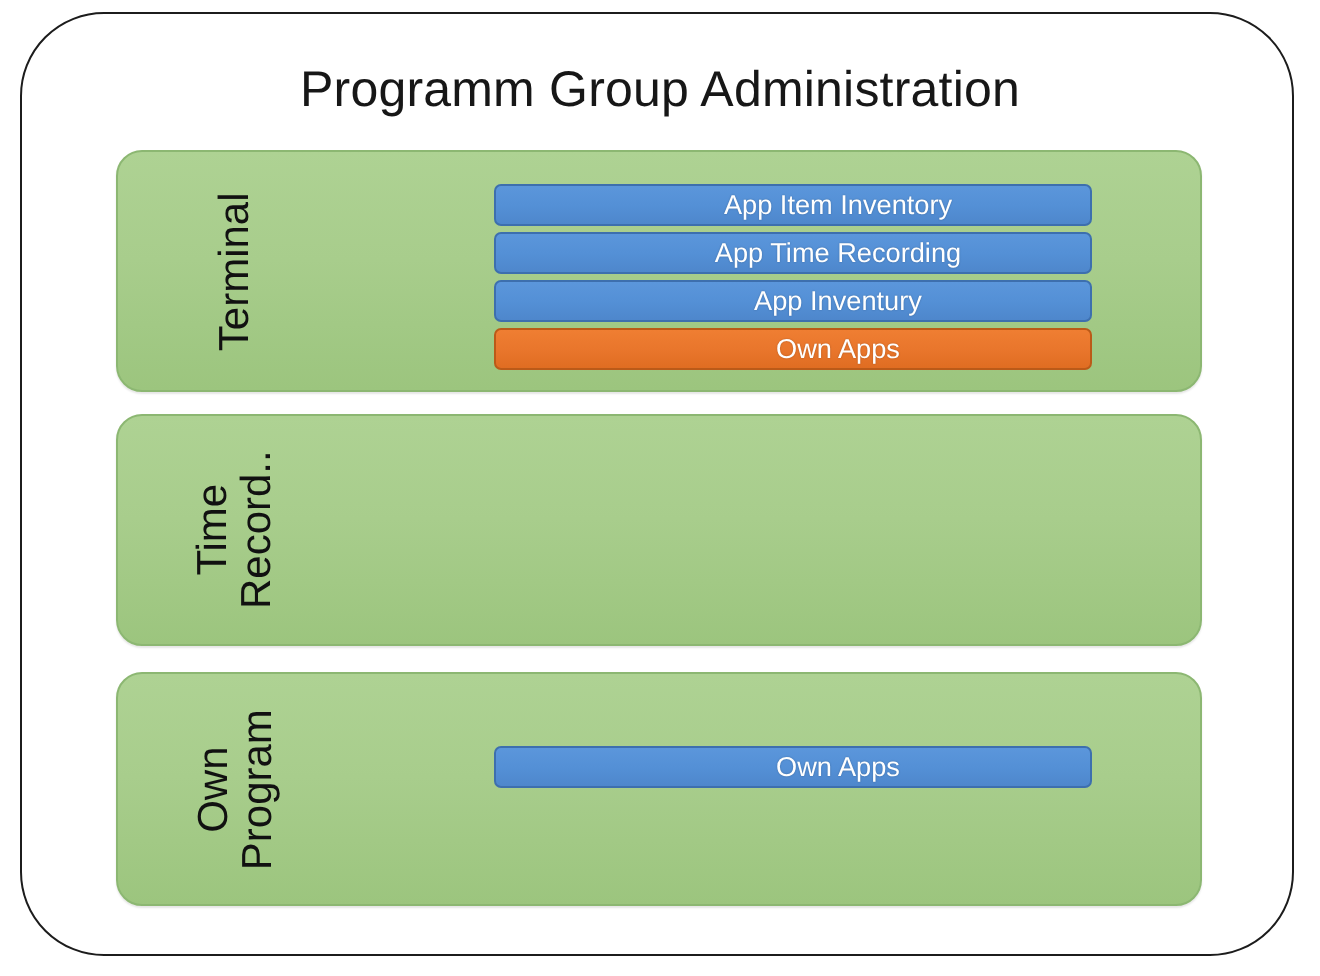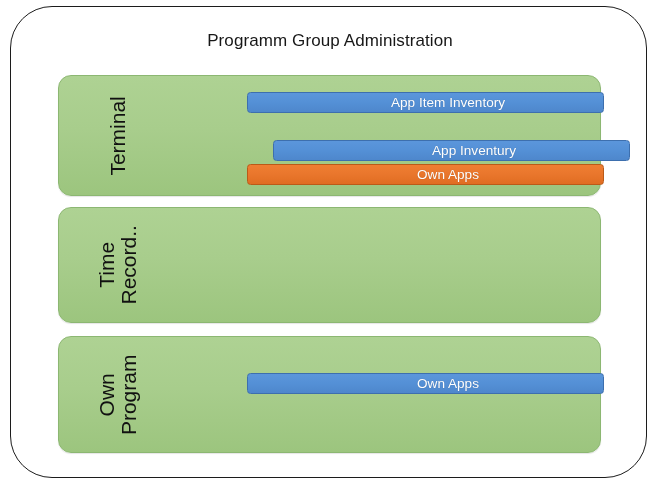--- a/index.html
+++ b/index.html
@@ -28,21 +28,21 @@
     background: #ffffff;
   }
 
   
   #diagram-title {
     position: absolute;
     left: 0;
     top: 31px;
     width: 660px;
     text-align: center;
-    font-size: 17px;
+    font-size: 25px;
     font-weight: 400;
     color: #171717;
     letter-spacing: 0.1px;
     white-space: nowrap;
   }
 
   
   .group-panel {
     position: absolute;
     left: 58px;
@@ -85,21 +85,21 @@
   .bars-area {
     position: absolute;
     left: 188px;
     right: 0;
     top: 0;
     height: 100%;
   }
   .app-bar {
     position: absolute;
     left: 0;
-    width: 357px;
+    width: 299px;
     height: 21px;
     box-sizing: border-box;
     border-radius: 3.5px;
     display: flex;
     align-items: center;
     justify-content: center;
     font-size: 13.6px;
     color: #ffffff;
     white-space: nowrap;
     text-shadow: 0 0 1px rgba(0,0,0,0.25);
@@ -110,21 +110,21 @@
     border: 1px solid #3d6fae;
   }
   .app-bar.orange {
     background: linear-gradient(180deg, #ef7e32 0%, #e9762c 50%, #e06d22 100%);
     border: 1px solid #bb5a18;
   }
 
   
   #bar-app-item-inventory   { top: 16px; }
   #bar-app-time-recording   { top: 40px; }
-  #bar-app-inventury        { top: 64px; margin-left: 26px; }
+  #bar-app-inventury        { top: 64px; }
   #bar-own-apps-terminal    { top: 88px; }
 
   
   #bar-arriving-leaving-status-app { top: 47px; }
   #bar-own-apps-program            { top: 36px; }
 </style>
 </head>
 <body>
 
 <div id="outer-frame">
@@ -139,20 +139,23 @@
 
   <div class="group-label">
     <div class="rot">
       <span class="ln">Terminal</span>
     </div>
   </div>
 
   <div class="bars-area">
     <div class="app-bar blue" id="bar-app-item-inventory">
       <span>App Item Inventory</span>
+    </div>
+    <div class="app-bar blue" id="bar-app-time-recording">
+      <span>App Time Recording</span>
     </div>
     <div class="app-bar blue" id="bar-app-inventury">
       <span>App Inventury</span>
     </div>
     <div class="app-bar orange" id="bar-own-apps-terminal">
       <span>Own Apps</span>
     </div>
   </div>
 </div>
 

